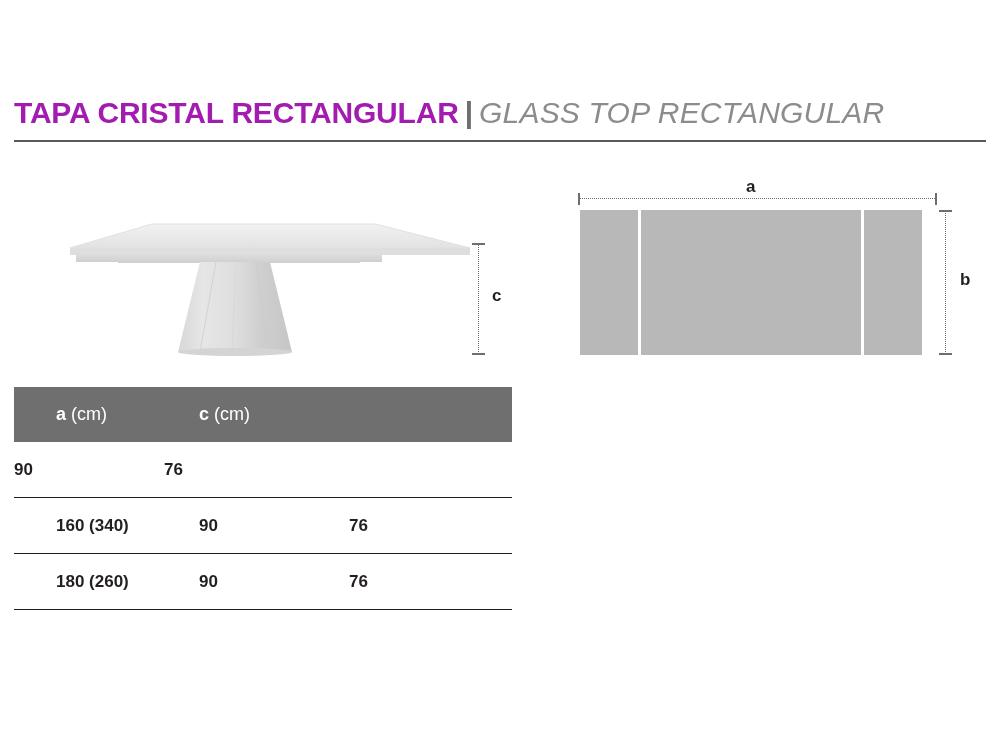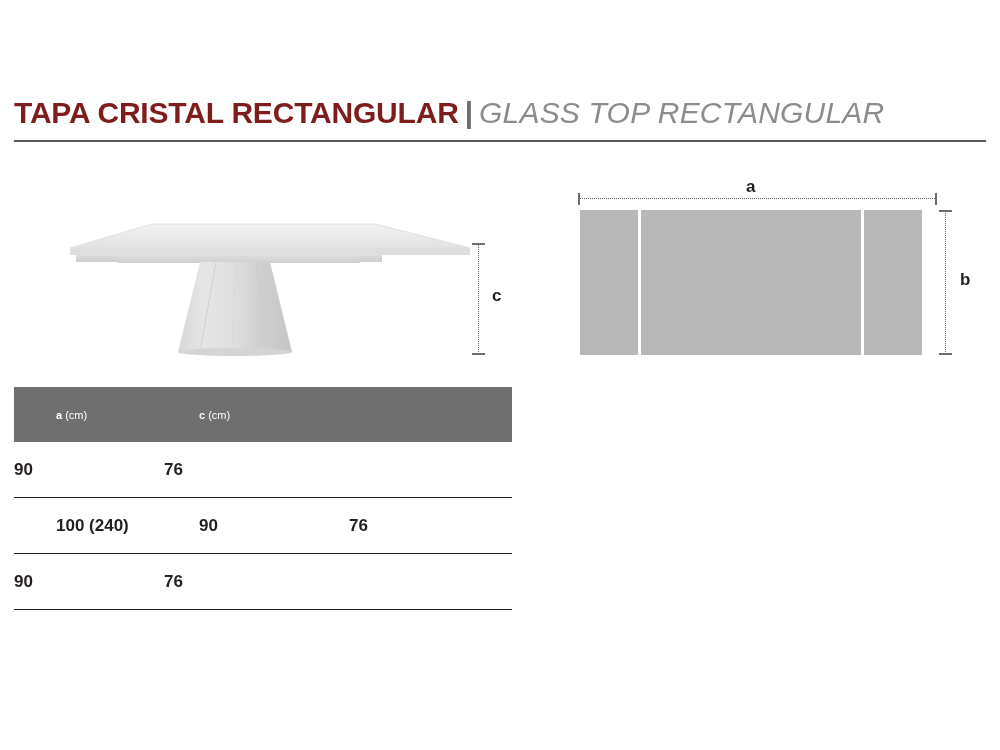--- a/index.html
+++ b/index.html
@@ -34,21 +34,21 @@
   #title-text {
     position: absolute;
     left: 0;
     top: 0;
     white-space: nowrap;
     font-size: 30px;
     line-height: 38px;
   }
   .title-es {
     font-weight: bold;
-    color: #7f1d1d;
+    color: #a21caf;
     letter-spacing: -0.2px;
   }
   .title-sep {
     font-weight: bold;
     color: #6d6e70;
     padding: 0 6px;
   }
   .title-en {
     font-style: italic;
     font-weight: normal;
@@ -200,21 +200,21 @@
     display: flex;
     height: 55px;
     background: #706f6f;
     align-items: center;
   }
   .col-a { width: 185px; padding-left: 42px; box-sizing: border-box; }
   .col-b { width: 150px; }
   .col-c { width: 121px; }
   .hcell {
     color: #ffffff;
-    font-size: 11px;
+    font-size: 18px;
     white-space: nowrap;
   }
   .hcell .sym {
     font-weight: bold;
   }
   .hcell .unit {
     font-weight: normal;
   }
   .spec-row {
     display: flex;
@@ -322,23 +322,24 @@
       <span class="unit">(cm)</span>
     </div>
   </div>
 
   <div class="spec-row first">
     <div class="dcell col-b">90</div>
     <div class="dcell col-c">76</div>
   </div>
 
   <div class="spec-row">
-    <div class="dcell col-a">100 (240)</div>
+    <div class="dcell col-a">160 (340)</div>
     <div class="dcell col-b">90</div>
     <div class="dcell col-c">76</div>
   </div>
 
   <div class="spec-row">
+    <div class="dcell col-a">180 (260)</div>
     <div class="dcell col-b">90</div>
     <div class="dcell col-c">76</div>
   </div>
 
 </div>
 
 </body></html>

